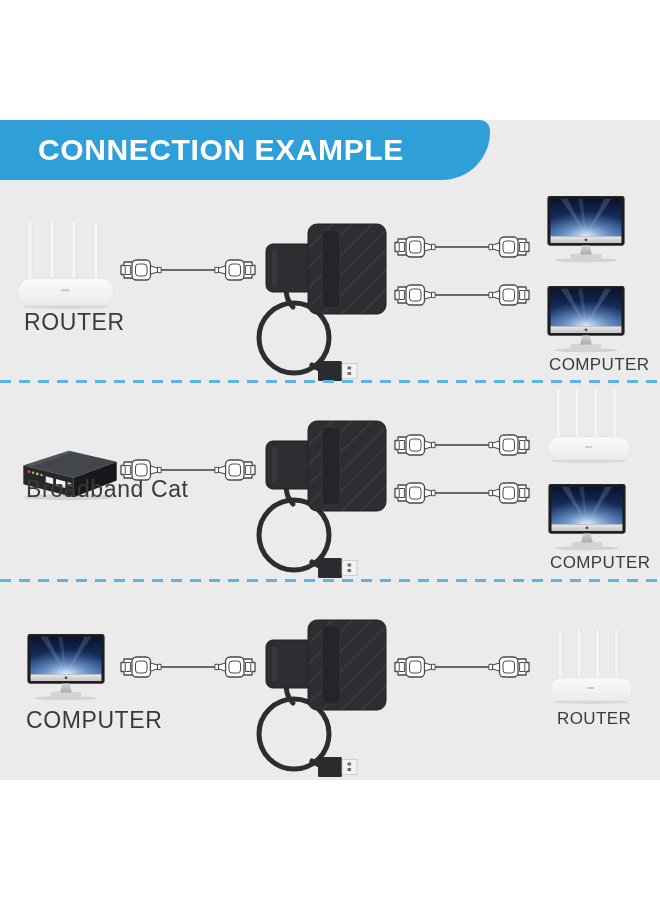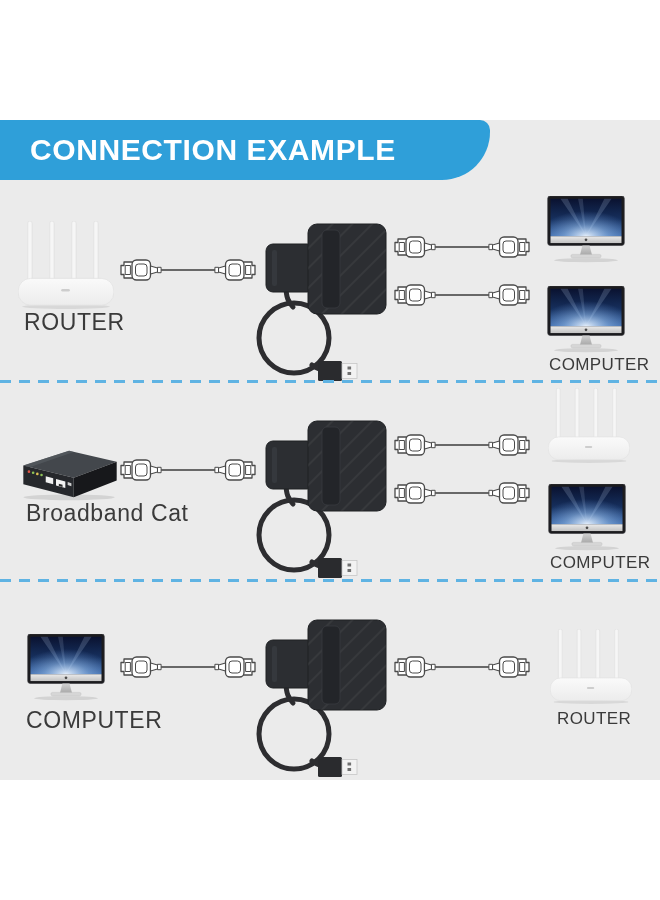--- a/index.html
+++ b/index.html
@@ -11,21 +11,21 @@
   .panel{
     position:absolute;left:0;top:120px;width:660px;height:660px;
     background:var(--panel,#EBEBEB);
   }
   .banner{
     position:absolute;left:0;top:120px;width:490px;height:60px;
     background:var(--banner,#2F9FD9);
     border-radius:0 10px 48px 0;
   }
   .banner span{
-    display:block;line-height:60px;padding-left:30px;
+    display:block;line-height:60px;padding-left:38px;
     color:#ffffff;font-size:30px;font-weight:bold;letter-spacing:0.6px;
     white-space:nowrap;
   }
   .dev{position:absolute;display:block;}
   .lbl{
     position:absolute;color:var(--label,#3A3A3A);white-space:nowrap;
     font-weight:400;
   }
   .lbl.lg{font-size:23px;letter-spacing:0.6px;}
   .lbl.sm{font-size:17px;letter-spacing:0.4px;}
@@ -178,21 +178,21 @@
   <svg class="dev" style="left:546px;top:286px;width:80px;height:67px">
       <use href="#sym-imac"></use>
     </svg>
   <div class="lbl sm" style="left:549px;top:355px">COMPUTER</div>
 
   <div class="divider" style="top:380px"></div>
 
   <svg class="dev" style="left:20px;top:446px;width:100px;height:56px">
       <use href="#sym-modem"></use>
     </svg>
-  <div class="lbl lg" style="left:26px;top:500px">Broadband Cat</div>
+  <div class="lbl lg" style="left:26px;top:476px">Broadband Cat</div>
 
   <svg class="dev" style="left:118px;top:456px;width:140px;height:28px">
       <use href="#sym-cable"></use>
     </svg>
 
   <svg class="dev" style="left:254px;top:419px;width:134px;height:160px">
       <use href="#sym-splitter"></use>
     </svg>
 
   <svg class="dev" style="left:392px;top:431px;width:140px;height:28px">

